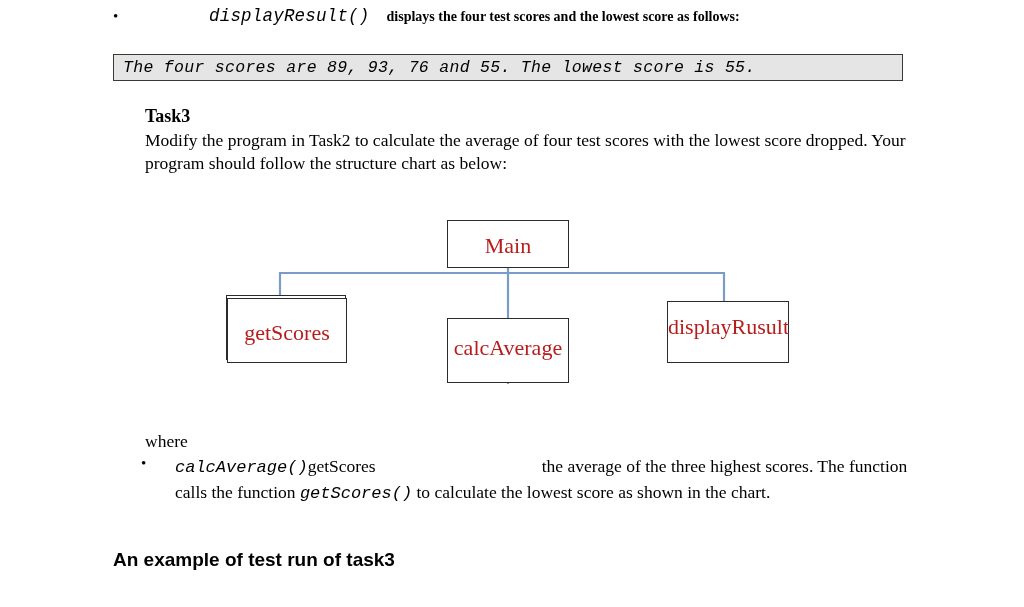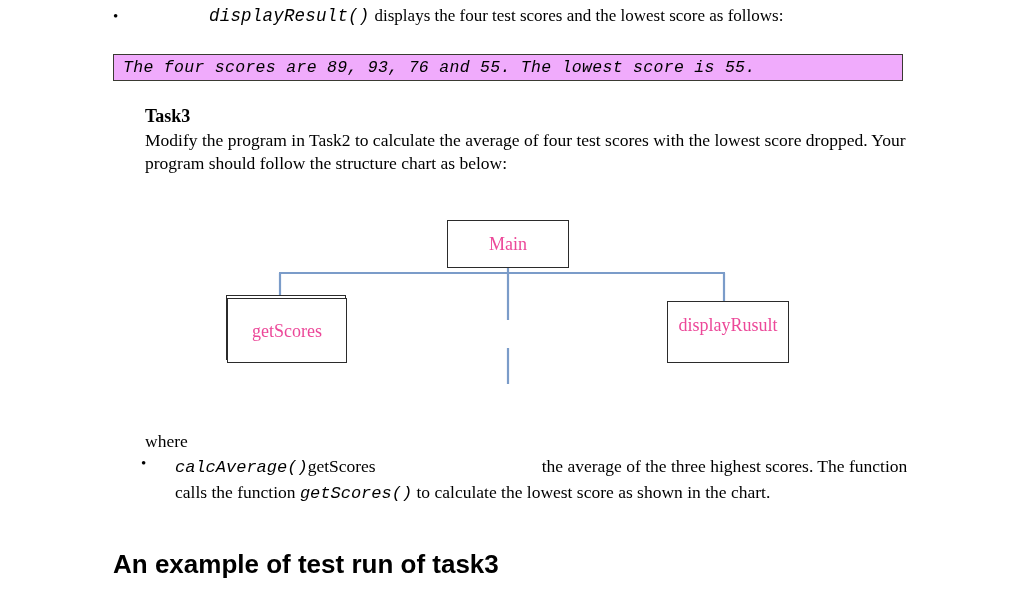--- a/index.html
+++ b/index.html
@@ -42,34 +42,34 @@
     left: 113px;
     top: 6px;
     width: 800px;
   }
   #bullet-display .bullet-dot { width: 96px; }
   #bullet-display .mono {
     font-size: 17.5px;
     letter-spacing: 0.2px;
   }
   #bullet-display .serif {
-    font-size: 17px;
-    font-weight: 400;
-    margin-left: 5px;
+    font-size: 14px;
+    font-weight: 700;
+    margin-left: 17px;
   }
 
   
   #output-box {
     position: absolute;
     left: 113px;
     top: 54px;
     width: 790px;
     height: 27px;
     box-sizing: border-box;
-    background: #f0abfc;
+    background: #e5e5e5;
     border: 1px solid #3a3a32;
     display: flex;
     align-items: center;
   }
   #output-box .mono {
     font-size: 16.5px;
     padding-left: 9px;
     white-space: pre;
     letter-spacing: 0.3px;
   }
@@ -109,23 +109,23 @@
     position: absolute;
     box-sizing: border-box;
     background: #ffffff;
     border: 1.6px solid #2b2b2b;
   }
   .node-label {
     position: absolute;
     left: 0;
     width: 100%;
     text-align: center;
-    font-size: 18px;
+    font-size: 22px;
     line-height: 1;
-    color: #ec4899;
+    color: #b91c1c;
   }
 
   
   #node-main        { left: 447px; top: 20px;  width: 122px; height: 48px; }
   #node-main .node-label { top: 14px; }
 
   
   #node-getscores-a { left: 226px; top: 95px;  width: 120px; height: 65px; }
   #node-getscores-b { left: 227px; top: 98px;  width: 120px; height: 65px; }
   #node-getscores-a .node-label,
@@ -170,21 +170,21 @@
     line-height: 24px;
   }
   .bullet2-body .mono { font-size: 17px; }
   .gap-spacer { display: inline-block; width: 166px; }
 
   
   #example-heading {
     position: absolute;
     left: 113px;
     top: 549px;
-    font-size: 26px;
+    font-size: 19px;
     font-weight: bold;
     font-family: "Liberation Sans", "DejaVu Sans", sans-serif;
   }
   #example-subtext {
     position: absolute;
     left: 113px;
     top: 577px;
     font-size: 17.5px;
   }
 </style>
@@ -228,20 +228,23 @@
     </div>
 
     <div class="node-box" id="node-getscores-a">
       <span class="node-label">getScores</span>
     </div>
 
     <div class="node-box" id="node-getscores-b">
       <span class="node-label">getScores</span>
     </div>
 
+    <div class="node-box" id="node-calcaverage">
+      <span class="node-label">calcAverage</span>
+    </div>
 
     <div class="node-box" id="node-displayrusult">
       <span class="node-label">displayRusult</span>
     </div>
 
   </div>
 
   <div id="where-label" class="serif">where</div>
 
   <div id="bullet-calc">

